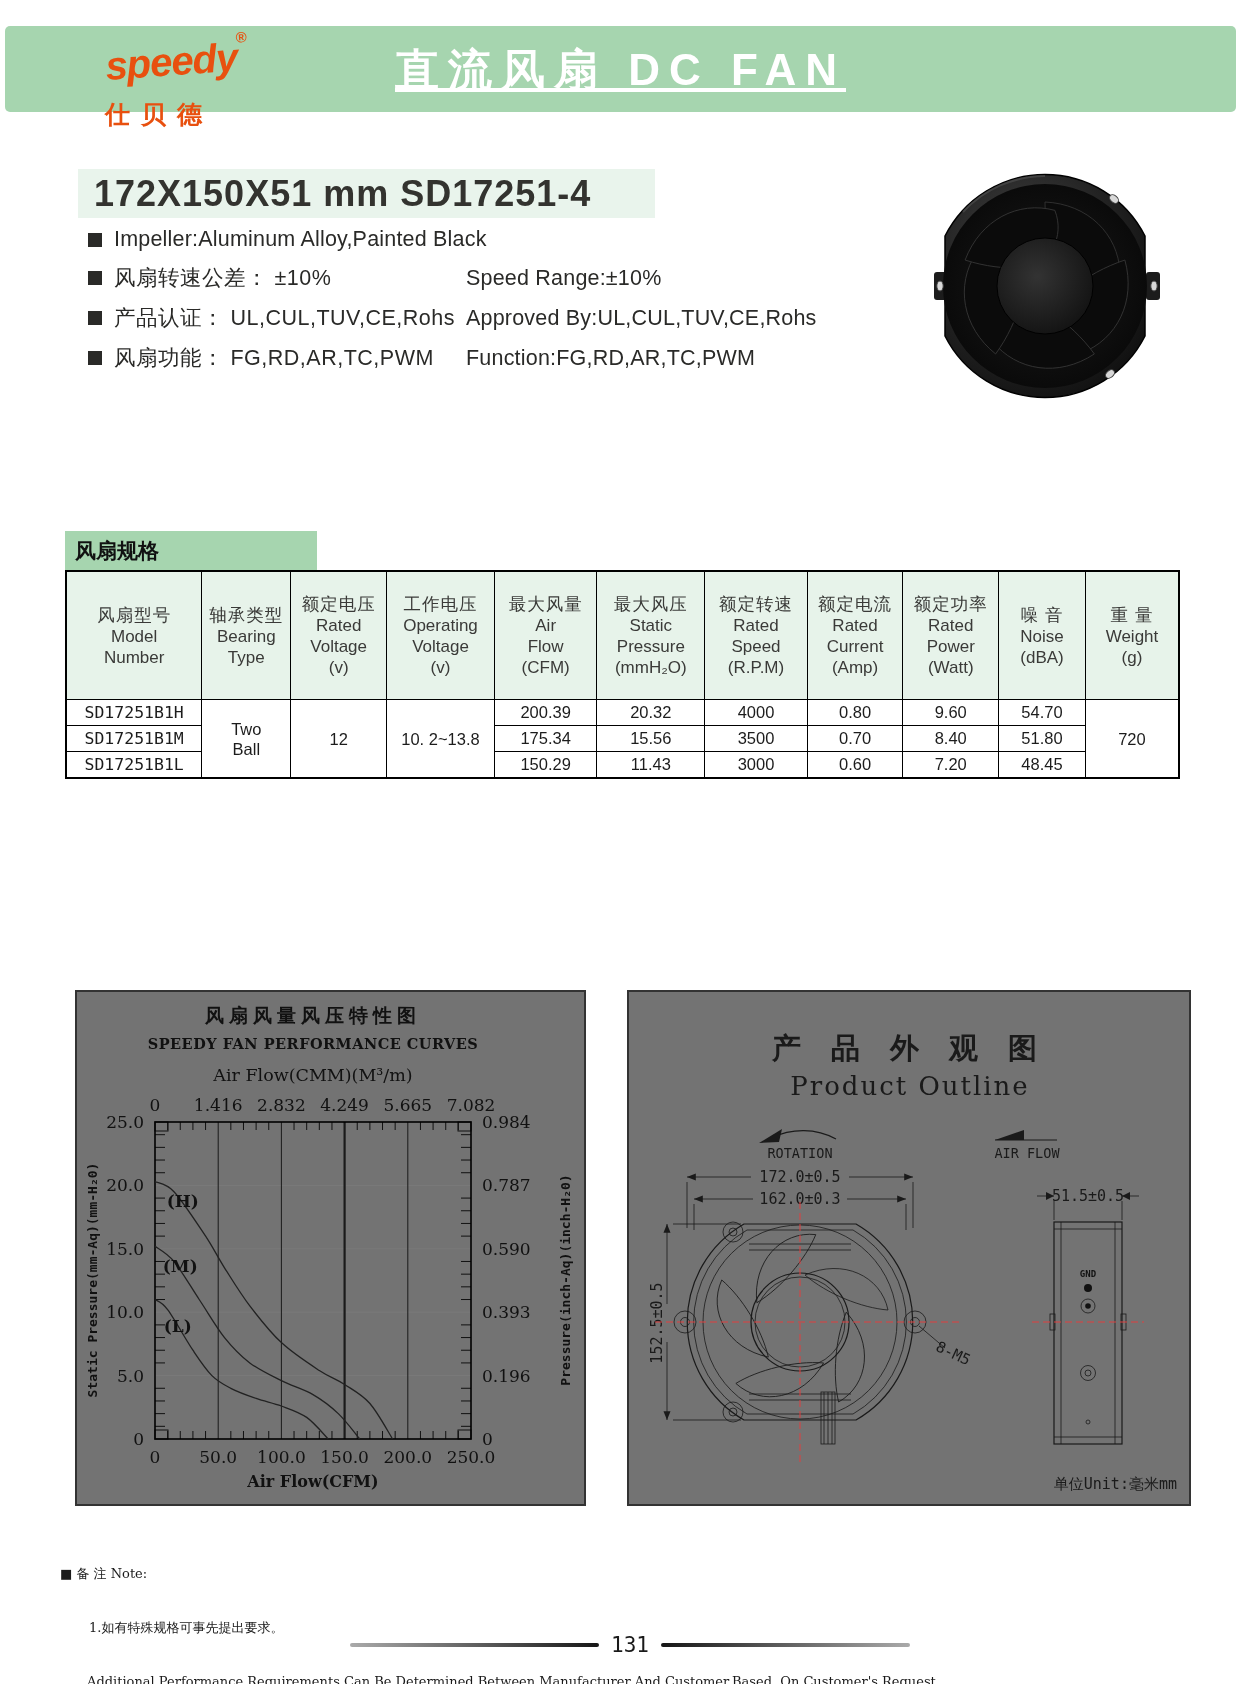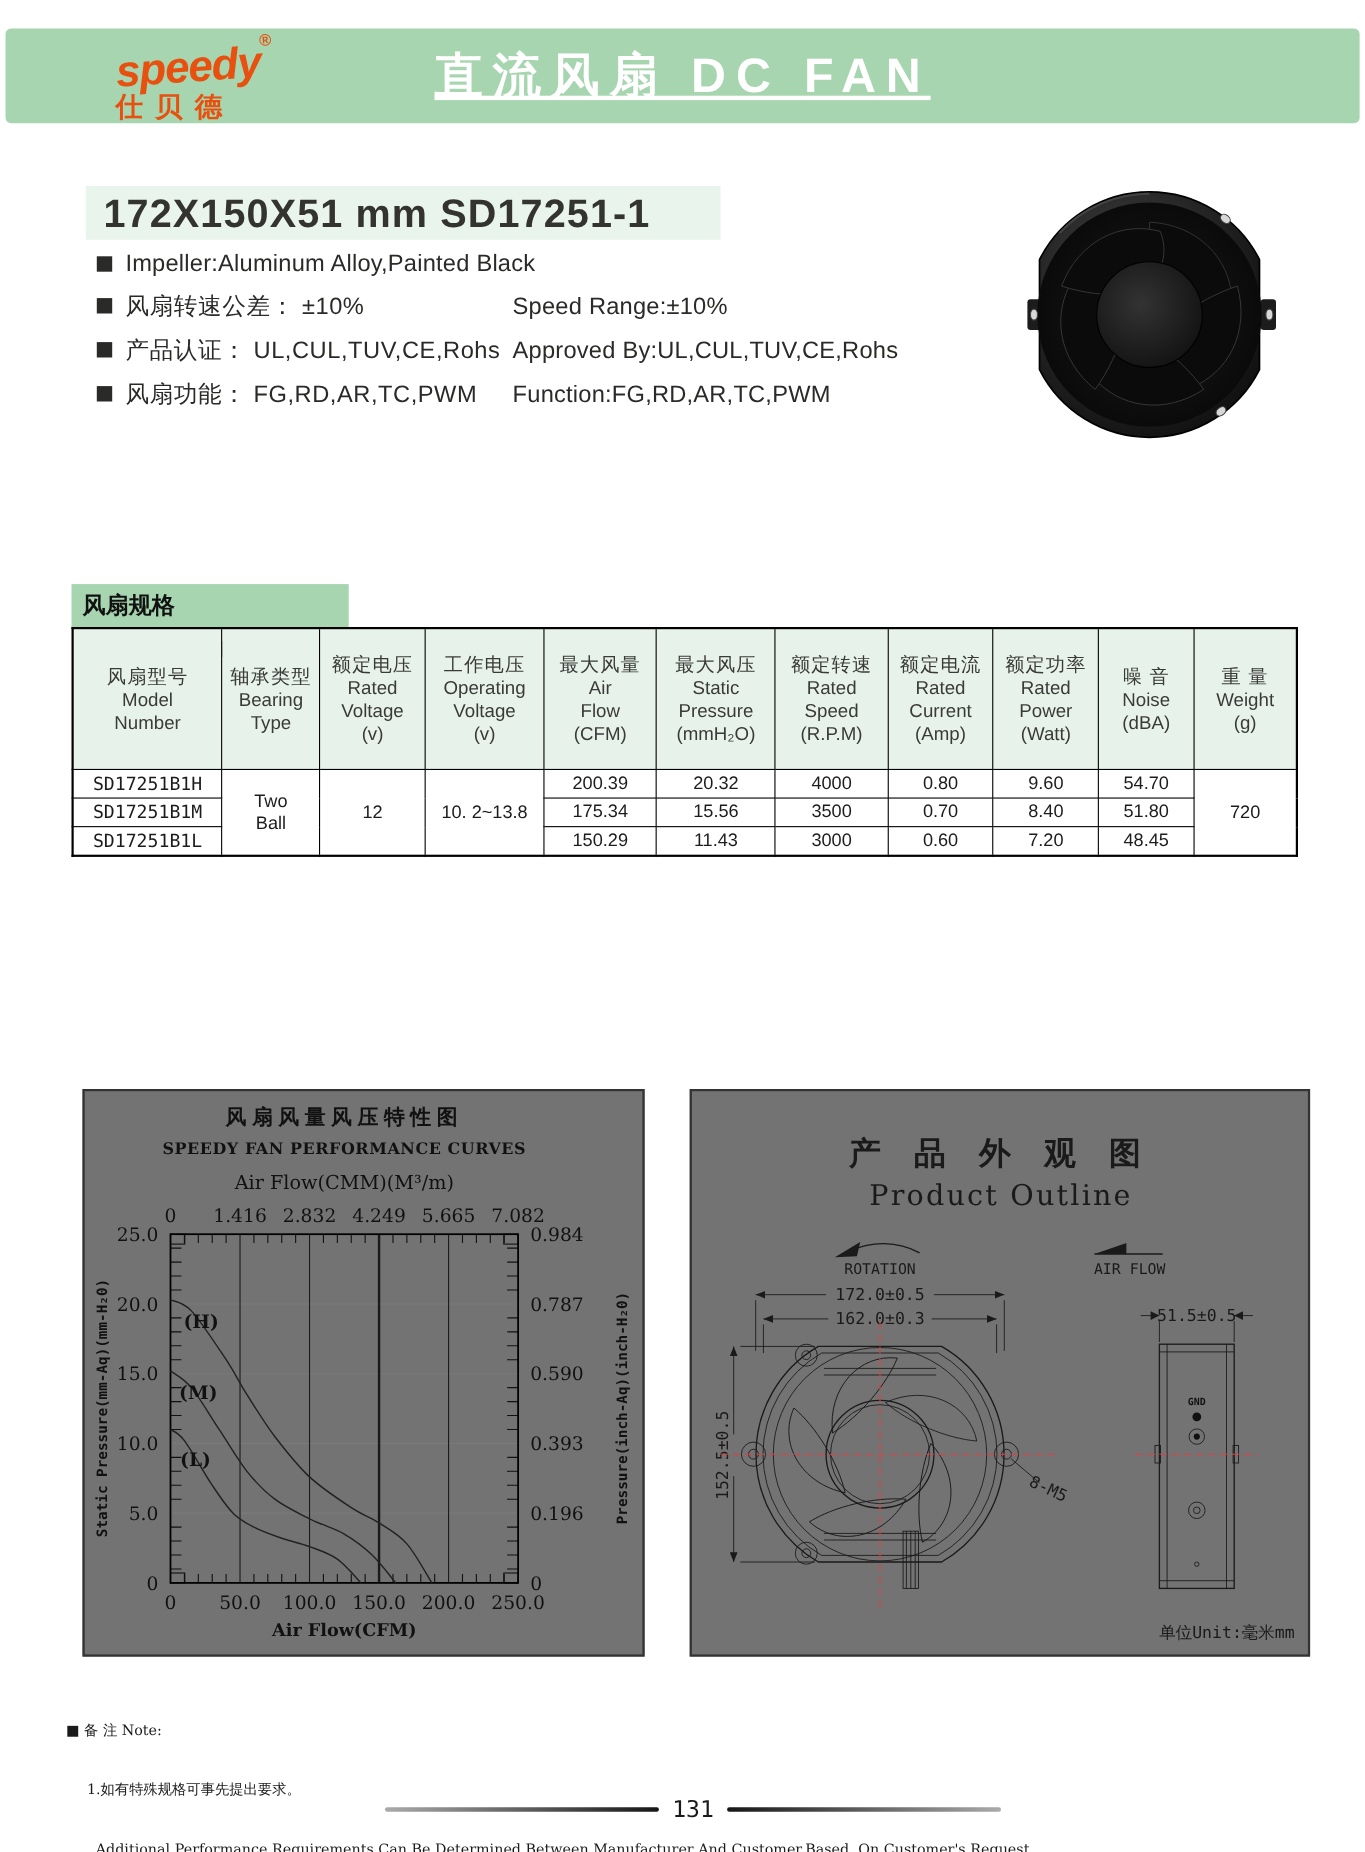--- a/index.html
+++ b/index.html
@@ -5,21 +5,21 @@
   html,body{margin:0;padding:0;background:#f0f0f0;}
   .page{position:relative;width:1241px;height:1684px;background:#ffffff;margin:0 auto;
         font-family:"Liberation Sans",sans-serif;color:#222;overflow:hidden;}
   
   .banner{position:absolute;left:5px;top:26px;width:1231px;height:86px;background:#a6d5af;border-radius:5px;}
   .banner-title{position:absolute;left:0;top:0;width:100%;height:86px;line-height:88px;text-align:center;
     color:#ffffff;font-size:44px;font-weight:bold;letter-spacing:9px;text-decoration:underline;}
   .logo{position:absolute;left:100px;top:8px;color:#e8500f;line-height:1;}
   .logo-brand{font-size:40px;font-weight:bold;font-style:italic;letter-spacing:-1px;transform:rotate(-4deg);display:inline-block;}
   .logo-reg{font-size:15px;vertical-align:28px;font-style:normal;}
-  .logo-sub{font-size:25px;font-weight:bold;letter-spacing:11px;margin-top:4px;}
+  .logo-sub{font-size:25px;font-weight:bold;letter-spacing:11px;margin-top:21px;}
   
   .ptitle{position:absolute;left:78px;top:169px;width:577px;height:49px;background:#e9f4ec;
     font-size:36px;font-weight:bold;color:#33332f;line-height:49px;padding-left:16px;box-sizing:border-box;letter-spacing:1px;}
   .bullets{position:absolute;left:88px;top:227px;width:760px;list-style:none;margin:0;padding:0;}
   .bullets li{display:flex;align-items:baseline;margin-bottom:11px;font-size:21.5px;color:#2a2a28;}
   .bullet-sq{width:14px;height:14px;background:#2a2a28;margin-right:12px;align-self:center;flex:none;}
   .b-zh{width:352px;flex:none;letter-spacing:0.5px;}
   .b-en{letter-spacing:0.2px;}
   
   .fan-photo{position:absolute;left:918px;top:172px;width:258px;height:235px;}
@@ -54,21 +54,21 @@
   .ot-dim{font:15px "DejaVu Sans Mono",monospace;fill:#1a1a1a;text-anchor:middle;}
   .ot-gnd{font:bold 9px "DejaVu Sans Mono",monospace;fill:#111;text-anchor:middle;}
   .ot-unit{font:15px "DejaVu Sans Mono",monospace;fill:#1a1a1a;text-anchor:end;}
   .oline{stroke:#1a1a1a;stroke-width:1.2;fill:none;}
   .othin{stroke:#1a1a1a;stroke-width:0.8;fill:none;}
   .ext{stroke:#1a1a1a;stroke-width:0.8;}
   .cl{stroke:#e04040;stroke-width:1;stroke-dasharray:7 4;}
   
   .notes{position:absolute;left:60px;top:1529px;width:1160px;font-family:"DejaVu Serif",serif;
     font-size:13px;color:#1a1a1a;line-height:18px;white-space:pre-wrap;}
-  .notes .n1{margin-left:19px;}
+  .notes .n1{margin-left:29px;}
   .notes .n2{margin-left:27px;}
   
   .footer{position:absolute;left:350px;top:1633px;width:560px;display:flex;align-items:center;gap:12px;}
   .fline{flex:1;height:4px;border-radius:2px;}
   .fline.l{background:linear-gradient(90deg,#aaa,#161616);}
   .fline.r{background:linear-gradient(90deg,#161616,#aaa);}
   .fpage{font-size:21px;color:#1a1a1a;font-family:"DejaVu Sans Mono",monospace;}
 </style>
 </head>
 <body>
@@ -76,21 +76,21 @@
 <div class="page">
 
   <div class="banner">
     <div class="banner-title">直流风扇 DC FAN</div>
     <div class="logo">
       <div class="logo-brand"><span>speedy</span><span class="logo-reg">®</span></div>
       <div class="logo-sub">仕贝德</div>
     </div>
   </div>
 
-  <div class="ptitle">172X150X51 mm  SD17251-1</div>
+  <div class="ptitle">172X150X51 mm  SD17251-4</div>
 
   <ul class="bullets">
     <li>
         <span class="bullet-sq"></span>
         <span class="b-en">Impeller:Aluminum Alloy,Painted Black</span>
       </li>
     <li>
         <span class="bullet-sq"></span>
         <span class="b-zh">风扇转速公差： ±10%</span>
         <span class="b-en">Speed Range:±10%</span>

